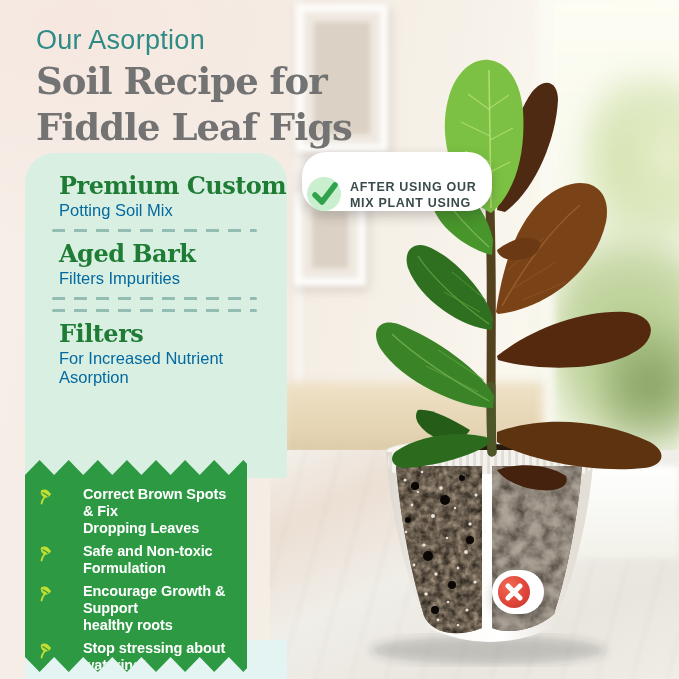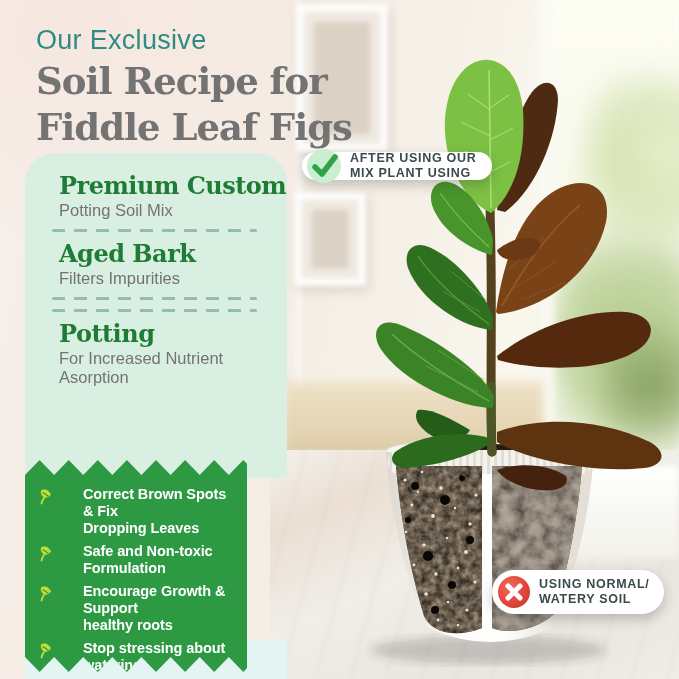--- a/index.html
+++ b/index.html
@@ -49,41 +49,41 @@
   .title-block{position:absolute;left:36px;top:22px;z-index:2;}
   .title-kicker{font-size:27px;line-height:36px;color:#2e8b85;font-weight:400;letter-spacing:.3px;}
   .title-line{font-family:"DejaVu Serif",serif;font-weight:bold;font-size:37px;line-height:46px;
               color:#737373;letter-spacing:-1px;}
 
   .recipe-card{position:absolute;left:25px;top:153px;width:262px;height:325px;z-index:2;
                background:#d9efe1;border-radius:30px 30px 0 0;padding-top:19px;box-sizing:border-box;}
   .section{padding-left:34px;}
   .section-heading{font-family:"DejaVu Serif",serif;font-weight:bold;font-size:24px;line-height:27px;
                    color:#1e7c35;letter-spacing:-.5px;}
-  .section-body{font-size:16.5px;line-height:19px;color:#737373;white-space:pre-line;margin-top:2px;}
+  .section-body{font-size:16.5px;line-height:19px;color:#0369a1;white-space:pre-line;margin-top:2px;}
   .dashes{height:3px;width:205px;margin:9px 0 8px 27px;border-radius:2px;
           background:repeating-linear-gradient(90deg,#93bdb2 0 13px,rgba(0,0,0,0) 13px 22px);}
 
   .mint-strip{position:absolute;left:25px;top:640px;width:262px;height:39px;background:#e3f4f2;z-index:2;}
   .benefits-panel{position:absolute;left:25px;top:460px;width:222px;height:212px;background:#2d9a43;z-index:3;
     clip-path:polygon(0px 15px,14.6px 0px,29.1px 15px,43.7px 0px,58.2px 15px,72.8px 0px,87.3px 15px,
       101.9px 0px,116.4px 15px,131px 0px,145.6px 15px,160.1px 0px,174.7px 15px,189.2px 0px,203.8px 15px,
       218.3px 0px,232.9px 15px,247.4px 0px,262px 15px,262px 197px,247.4px 212px,232.9px 197px,218.3px 212px,
       203.8px 197px,189.2px 212px,174.7px 197px,160.1px 212px,145.6px 197px,131px 212px,116.4px 197px,
       101.9px 212px,87.3px 197px,72.8px 212px,58.2px 197px,43.7px 212px,29.1px 197px,14.6px 212px,0px 197px);
     padding:26px 8px 0 13px;box-sizing:border-box;}
   .benefit{display:flex;align-items:flex-start;margin-bottom:6px;}
   .benefit .leaf{flex:0 0 20px;height:20px;margin:0 25px 0 0;}
   .benefit-text{font-size:14.5px;line-height:17px;font-weight:bold;color:#fff;white-space:pre-line;
                 letter-spacing:-.1px;}
 
   
   .pill{position:absolute;display:flex;align-items:center;background:#fff;border-radius:24px;
         box-shadow:0 5px 12px rgba(40,40,40,.25);z-index:4;box-sizing:border-box;}
-  .pill-after{left:302px;top:152px;height:28px;padding:0 16px 0 5px;}
+  .pill-after{left:302px;top:152px;height:59px;padding:0 16px 0 5px;align-items:flex-end;}
   .pill-before{left:492px;top:570px;height:44px;padding:0 14px 0 6px;}
   .pill-text{font-size:12.5px;line-height:15.5px;font-weight:bold;color:#3a4a4c;letter-spacing:.7px;
              margin-left:9px;white-space:nowrap;}
   .check-circle{width:34px;height:34px;border-radius:50%;background:#c9efcf;position:relative;flex:0 0 34px;}
   .x-circle{width:32px;height:32px;border-radius:50%;flex:0 0 32px;position:relative;
             background:radial-gradient(circle at 35% 32%,#ef6a55,#e2453a 55%,#c23429 100%);}
   .icon-svg{position:absolute;left:0;top:0;overflow:visible;}
 </style>
 </head>
 <body>
@@ -223,39 +223,39 @@
       <path d="M480,312 L444,292 M486,300 L452,272" stroke="#60a03e" stroke-width="1" fill="none" opacity=".7"></path>
       <path d="M493,408 C460,408 402,382 380,348 C370,330 380,318 398,324 C436,338 482,372 494,396 Z" fill="#3a8427"></path>
       <path d="M489,401 C455,382 414,355 392,334" stroke="#79b355" stroke-width="1.4" fill="none" opacity=".8"></path>
       <path d="M478,392 L426,366 M484,380 L438,350" stroke="#6cab48" stroke-width="1" fill="none" opacity=".7"></path>
       <path d="M470,430 C450,418 430,408 418,410 C412,418 420,430 436,438 C450,444 464,440 470,430 Z" fill="#255c18"></path>
       <path d="M489,438 C462,430 420,434 395,452 C388,460 394,468 406,468 C436,466 472,456 489,444 Z" fill="#2c6b1e"></path>
     </g>
   </svg>
 
   <div class="title-block">
-    <div class="title-kicker">Our Exclusive</div>
+    <div class="title-kicker">Our Asorption</div>
     <div class="title-line">Soil Recipe for</div>
     <div class="title-line">Fiddle Leaf Figs</div>
   </div>
 
   <div class="recipe-card">
     <div class="section">
       <div class="section-heading">Premium Custom</div>
       <div class="section-body">Potting Soil Mix</div>
     </div>
     <div class="dashes"></div>
     <div class="section">
       <div class="section-heading">Aged Bark</div>
       <div class="section-body">Filters Impurities</div>
     </div>
     <div class="dashes"></div>
     <div class="dashes"></div>
     <div class="section">
-      <div class="section-heading">Potting</div>
+      <div class="section-heading">Filters</div>
       <div class="section-body">For Increased Nutrient
 Asorption</div>
     </div>
   </div>
 
   <div class="mint-strip"></div>
 
   <div class="benefits-panel">
     <div class="benefit">
       <svg class="leaf" viewBox="0 0 20 20">
@@ -314,19 +314,15 @@
       <div>MIX PLANT USING</div>
     </div>
   </div>
 
   <div class="pill pill-before">
     <div class="x-circle">
       <svg class="icon-svg" width="32" height="32" viewBox="0 0 32 32">
           <path d="M10,10 L22,22 M22,10 L10,22" stroke="#ffffff" stroke-width="5" stroke-linecap="round"></path>
         </svg>
     </div>
-    <div class="pill-text">
-      <div>USING NORMAL/</div>
-      <div>WATERY SOIL</div>
-    </div>
   </div>
 
 </div>
 
 </body></html>

